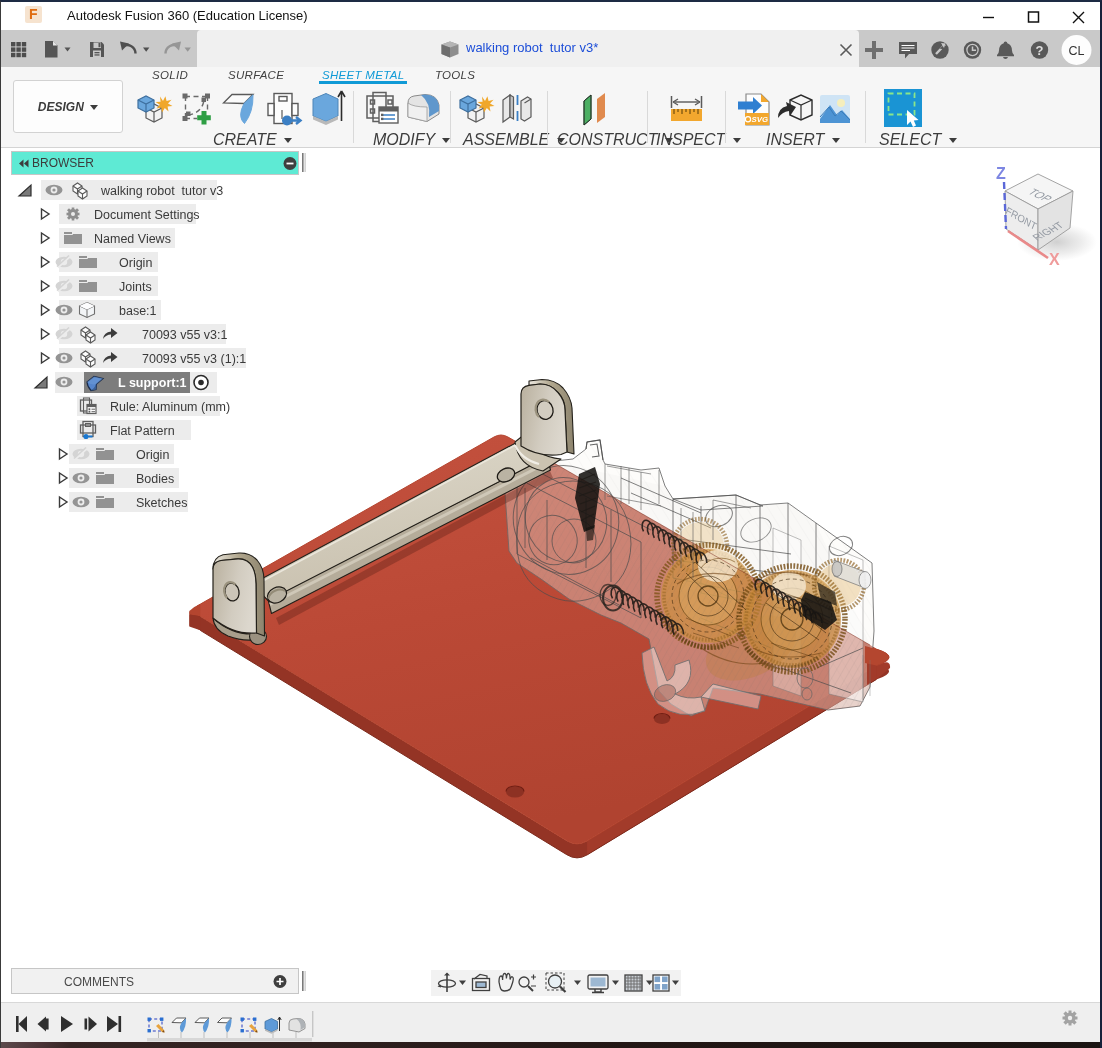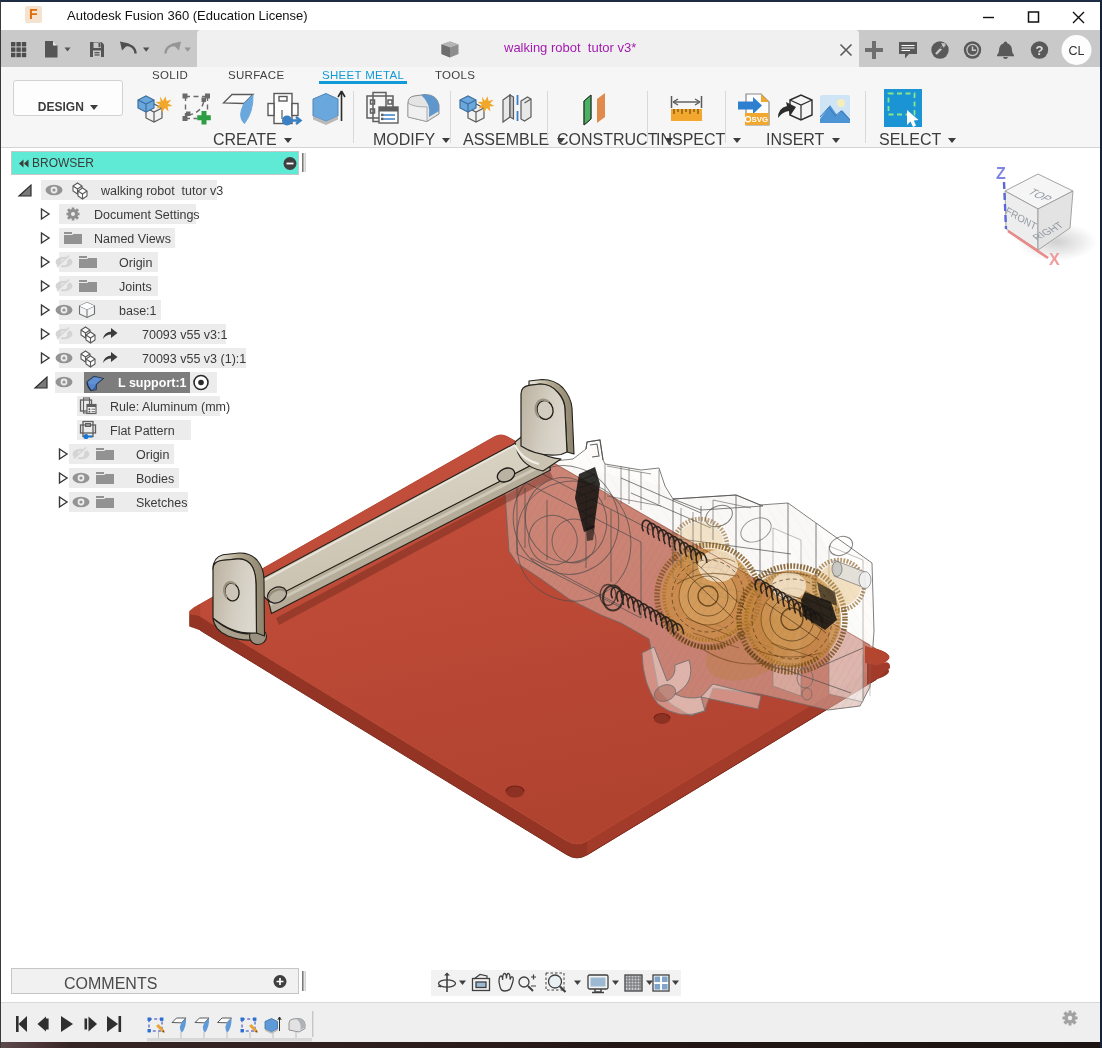--- a/index.html
+++ b/index.html
@@ -8,36 +8,36 @@
   border-top:2px solid #1d2b44;border-left:1px solid #3a3a3a;border-right:2px solid #16213a;}
 .abs{position:absolute;}
 
 #title{position:absolute;left:0;top:0;width:1100px;height:28px;background:#fff;}
 #title .tlogo{position:absolute;left:24px;top:4px;width:17px;height:17px;background:#f6e3cf;border-radius:2px;}
 #title .tlogo span{position:absolute;left:4px;top:1px;font-weight:bold;font-size:14px;line-height:15px;color:#e06c10;font-family:"Liberation Sans",sans-serif;}
 #title .ttext{position:absolute;left:66px;top:6px;font-size:13px;color:#111;}
 
 #qat{position:absolute;left:0;top:28px;width:1100px;height:37px;background:#c9c9c9;}
 #qat .tab{position:absolute;left:196px;top:0px;width:662px;height:37px;background:#f0f0f0;border-radius:4px 4px 0 0;}
-#qat .tabtext{position:absolute;left:465px;top:10px;font-size:13px;color:#a21caf;margin-left:38px;}
-
-#ribbon{position:absolute;left:0;top:65px;width:1100px;height:81px;background:#f6f6f6;border-bottom:1px solid #d4d4d4;}
+#qat .tabtext{position:absolute;left:465px;top:10px;font-size:13px;color:#1d4ed8;}
+
+#ribbon{position:absolute;left:0;top:65px;width:1100px;height:81px;background:#f6f6f6;border-bottom:1px solid #d4d4d4;font-style:italic;}
 .rtab{position:absolute;top:2px;font-size:11.5px;color:#3f3f3f;letter-spacing:.3px;}
 .rtab.active{color:#109ad6;}
 .rtab.active::after{content:"";position:absolute;left:-3px;right:-3px;bottom:-3px;height:3px;background:#109ad6;}
-#designbtn{position:absolute;left:12px;top:13px;width:110px;height:36px;background:#fdfdfd;border:1px solid #d2d2d2;border-radius:3px;text-align:center;line-height:53px;font-size:12px;font-weight:bold;color:#3c3c3c;}
+#designbtn{position:absolute;left:12px;top:13px;width:110px;height:53px;background:#fdfdfd;border:1px solid #d2d2d2;border-radius:3px;text-align:center;line-height:53px;font-size:12px;font-weight:bold;color:#3c3c3c;}
 .glabel{position:absolute;top:64px;font-size:16px;color:#3c3c3c;white-space:nowrap;}
 .gsep{position:absolute;top:24px;height:52px;width:1px;background:#d9d9d9;}
 .caret{display:inline-block;width:0;height:0;border-left:4px solid transparent;border-right:4px solid transparent;border-top:5px solid #3c3c3c;vertical-align:middle;margin-left:3px;}
 
 #canvas{position:absolute;left:0;top:146px;width:1100px;height:854px;background:#fff;}
 
 #bheader{position:absolute;left:10px;top:3px;width:288px;height:24px;background:#5eead4;border:1px solid #c6c6c6;font-size:12px;color:#3c3c3c;}
 
-#comments{position:absolute;left:10px;top:820px;width:288px;height:26px;background:#f1f1f1;border:1px solid #c6c6c6;font-size:16px;color:#4a4a4a;}
+#comments{position:absolute;left:10px;top:820px;width:288px;height:26px;background:#f1f1f1;border:1px solid #c6c6c6;font-size:12px;color:#4a4a4a;}
 
 #navbar{position:absolute;left:430px;top:822px;width:250px;height:26px;background:#f2f2f2;}
 
 #timeline{position:absolute;left:0;top:1000px;width:1100px;height:40px;background:#efefef;border-top:1px solid #d8d8d8;}
 #bottomstrip{position:absolute;left:0;top:1040px;width:1102px;height:8px;background:linear-gradient(90deg,#5c4a4c 0px,#4a3336 40px,#352524 70px,#302120 300px,#231715 620px,#1b1412 1102px);}
 </style>
 </head>
 <body>
 <div id="app">
 

